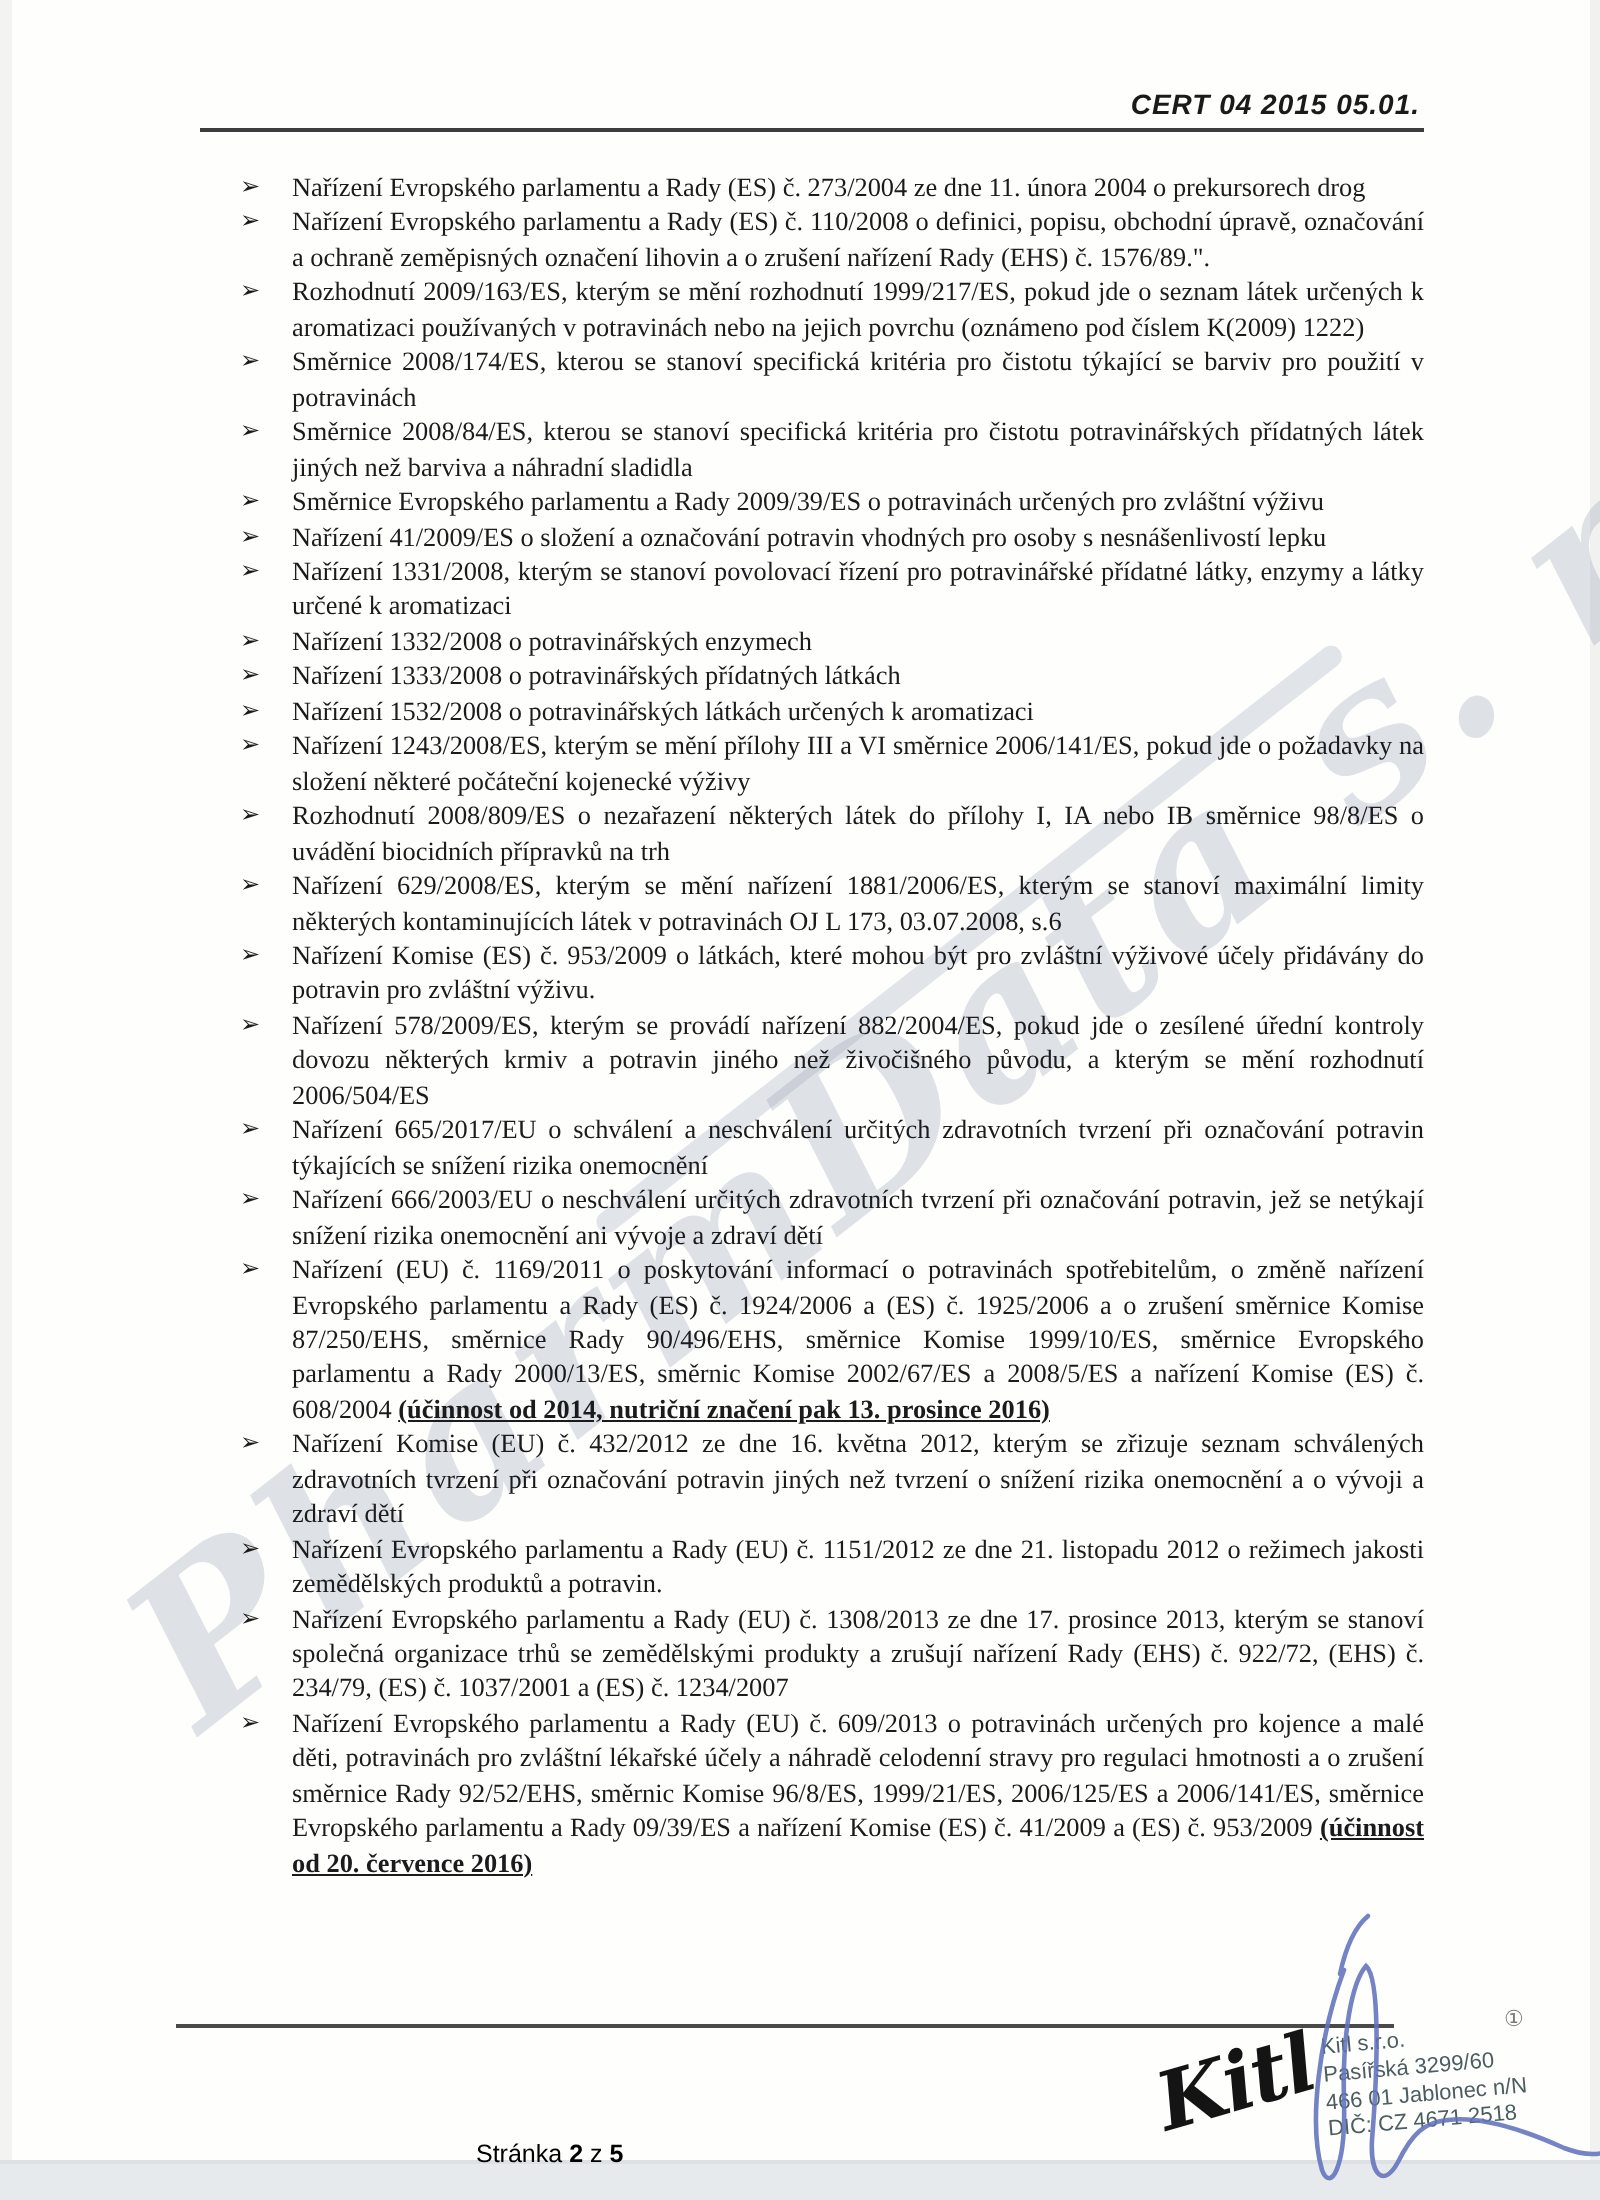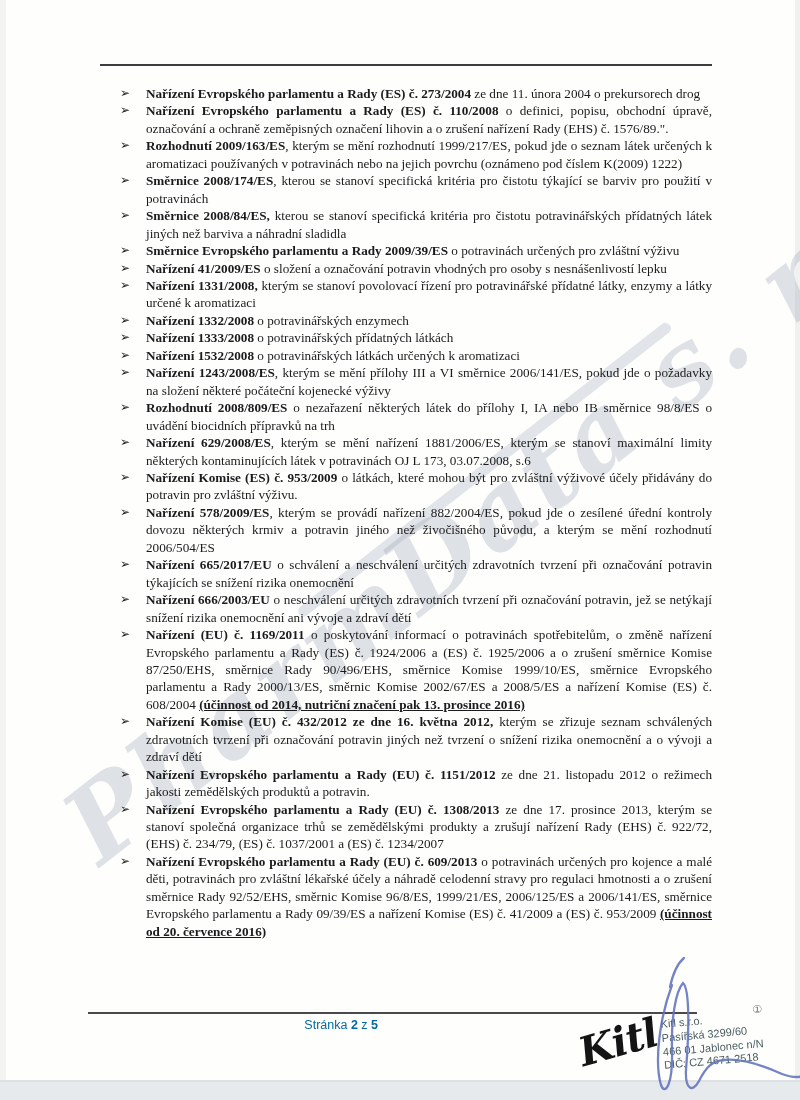--- a/index.html
+++ b/index.html
@@ -38,28 +38,28 @@
 
   
   .content{
     position:absolute;top:85px;left:120px;width:592px;
     font-size:13.2px;line-height:17.45px;text-align:justify;
   }
   .content ul{list-style:none;margin:0;padding:0;}
   .item{position:relative;padding-left:26px;margin:0;}
   .bullet{position:absolute;left:0;top:0;font-size:12px;color:#1a1a1a;font-family:"DejaVu Sans",sans-serif;}
   .n{font-weight:normal;}
-  .b{font-weight:bold;}
+  .b{font-weight:normal;}
   .bu{font-weight:bold;text-decoration:underline;margin-top:13px;}
 
   
   .footer-rule{position:absolute;top:1012px;left:88px;width:609px;height:1.5px;background:#4a4a4c;}
   .page-label{
-    position:absolute;top:1018px;left:238px;width:140px;text-align:right;
-    font-family:"Liberation Sans",sans-serif;font-size:12.5px;color:#0369a1;
+    position:absolute;top:1070px;left:238px;width:140px;text-align:left;
+    font-family:"Liberation Sans",sans-serif;font-size:12.5px;color:#000000;
   }
   .page-label .b{font-weight:bold;}
 
   
   .kitl-script{
     position:absolute;left:578px;top:1018px;
     font-family:"DejaVu Serif",serif;font-style:italic;font-weight:bold;
     font-size:40px;color:#141414;transform:rotate(-16deg);letter-spacing:-1px;
   }
   .stamp-text{
@@ -79,20 +79,21 @@
 <div class="page">
 
   <div class="edge-left"></div>
   <div class="edge-right"></div>
   <div class="edge-bottom-line"></div>
   <div class="edge-bottom"></div>
 
   <div class="watermark">PharmData s. r. o.</div>
   <div class="watermark-swash"></div>
 
+  <div class="header-code">CERT  04 2015 05.01.</div>
   <div class="header-rule"></div>
 
   <div class="content">
     <ul id="reg-list">
         <li class="item"><span class="bullet">➢</span><span class="b">Nařízení Evropského parlamentu a Rady (ES) č. 273/2004</span><span class="n"> ze dne 11. února 2004 o prekursorech drog</span></li>
         <li class="item"><span class="bullet">➢</span><span class="b">Nařízení Evropského parlamentu a Rady (ES) č. 110/2008</span><span class="n"> o definici, popisu, obchodní úpravě, označování a ochraně zeměpisných označení lihovin a o zrušení nařízení Rady (EHS) č. 1576/89.".</span></li>
         <li class="item"><span class="bullet">➢</span><span class="b">Rozhodnutí 2009/163/ES</span><span class="n">, kterým se mění rozhodnutí 1999/217/ES, pokud jde o seznam látek určených k aromatizaci používaných v potravinách nebo na jejich povrchu (oznámeno pod číslem K(2009) 1222)</span></li>
         <li class="item"><span class="bullet">➢</span><span class="b">Směrnice 2008/174/ES</span><span class="n">, kterou se stanoví specifická kritéria pro čistotu týkající se barviv pro použití v potravinách</span></li>
         <li class="item"><span class="bullet">➢</span><span class="b">Směrnice 2008/84/ES,</span><span class="n"> kterou se stanoví specifická kritéria pro čistotu potravinářských přídatných látek jiných než barviva a náhradní sladidla</span></li>
         <li class="item"><span class="bullet">➢</span><span class="b">Směrnice Evropského parlamentu a Rady 2009/39/ES</span><span class="n"> o potravinách určených pro zvláštní výživu</span></li>

